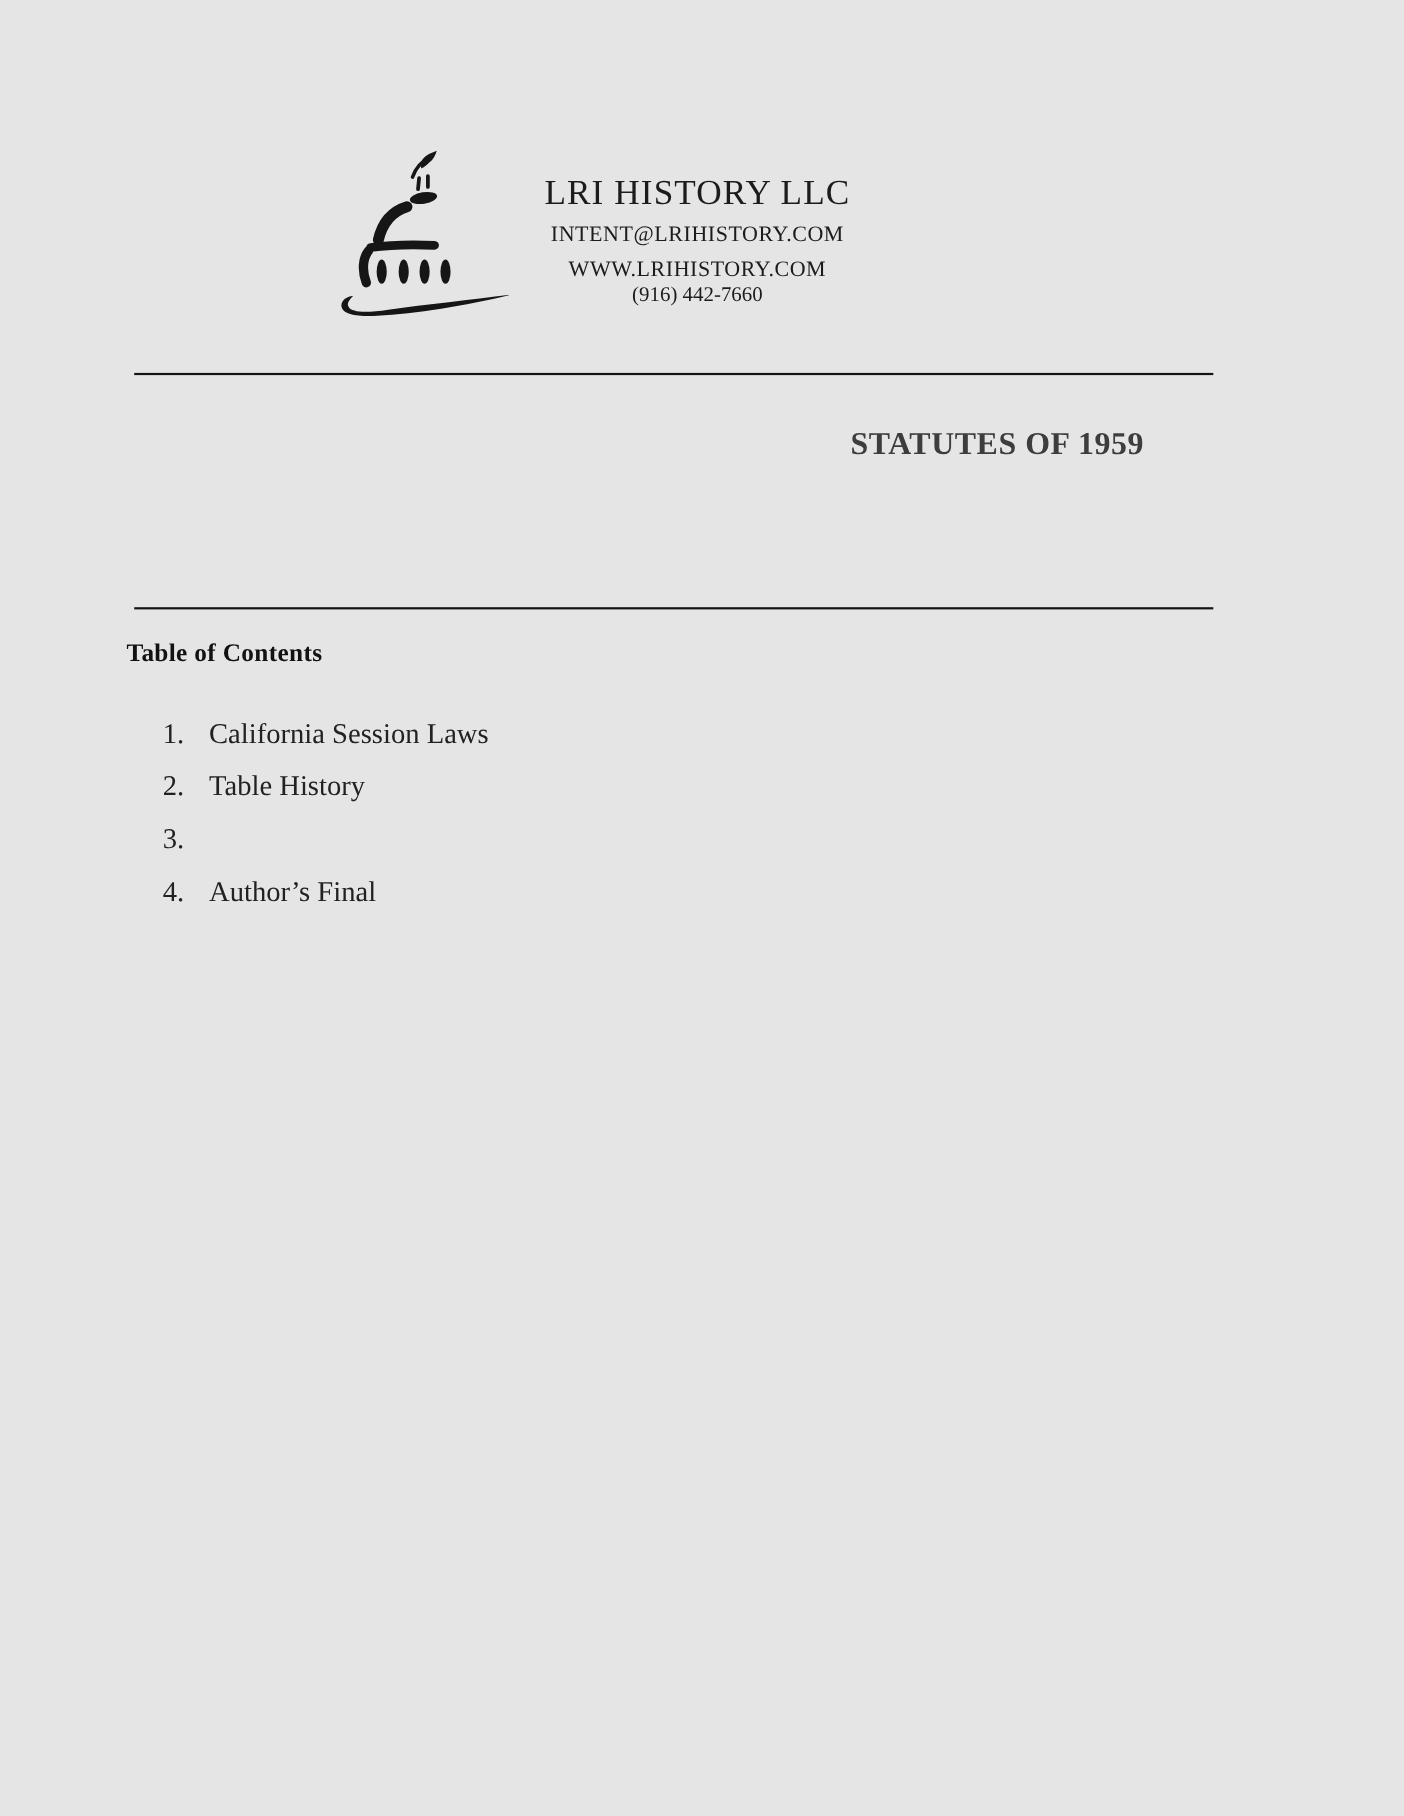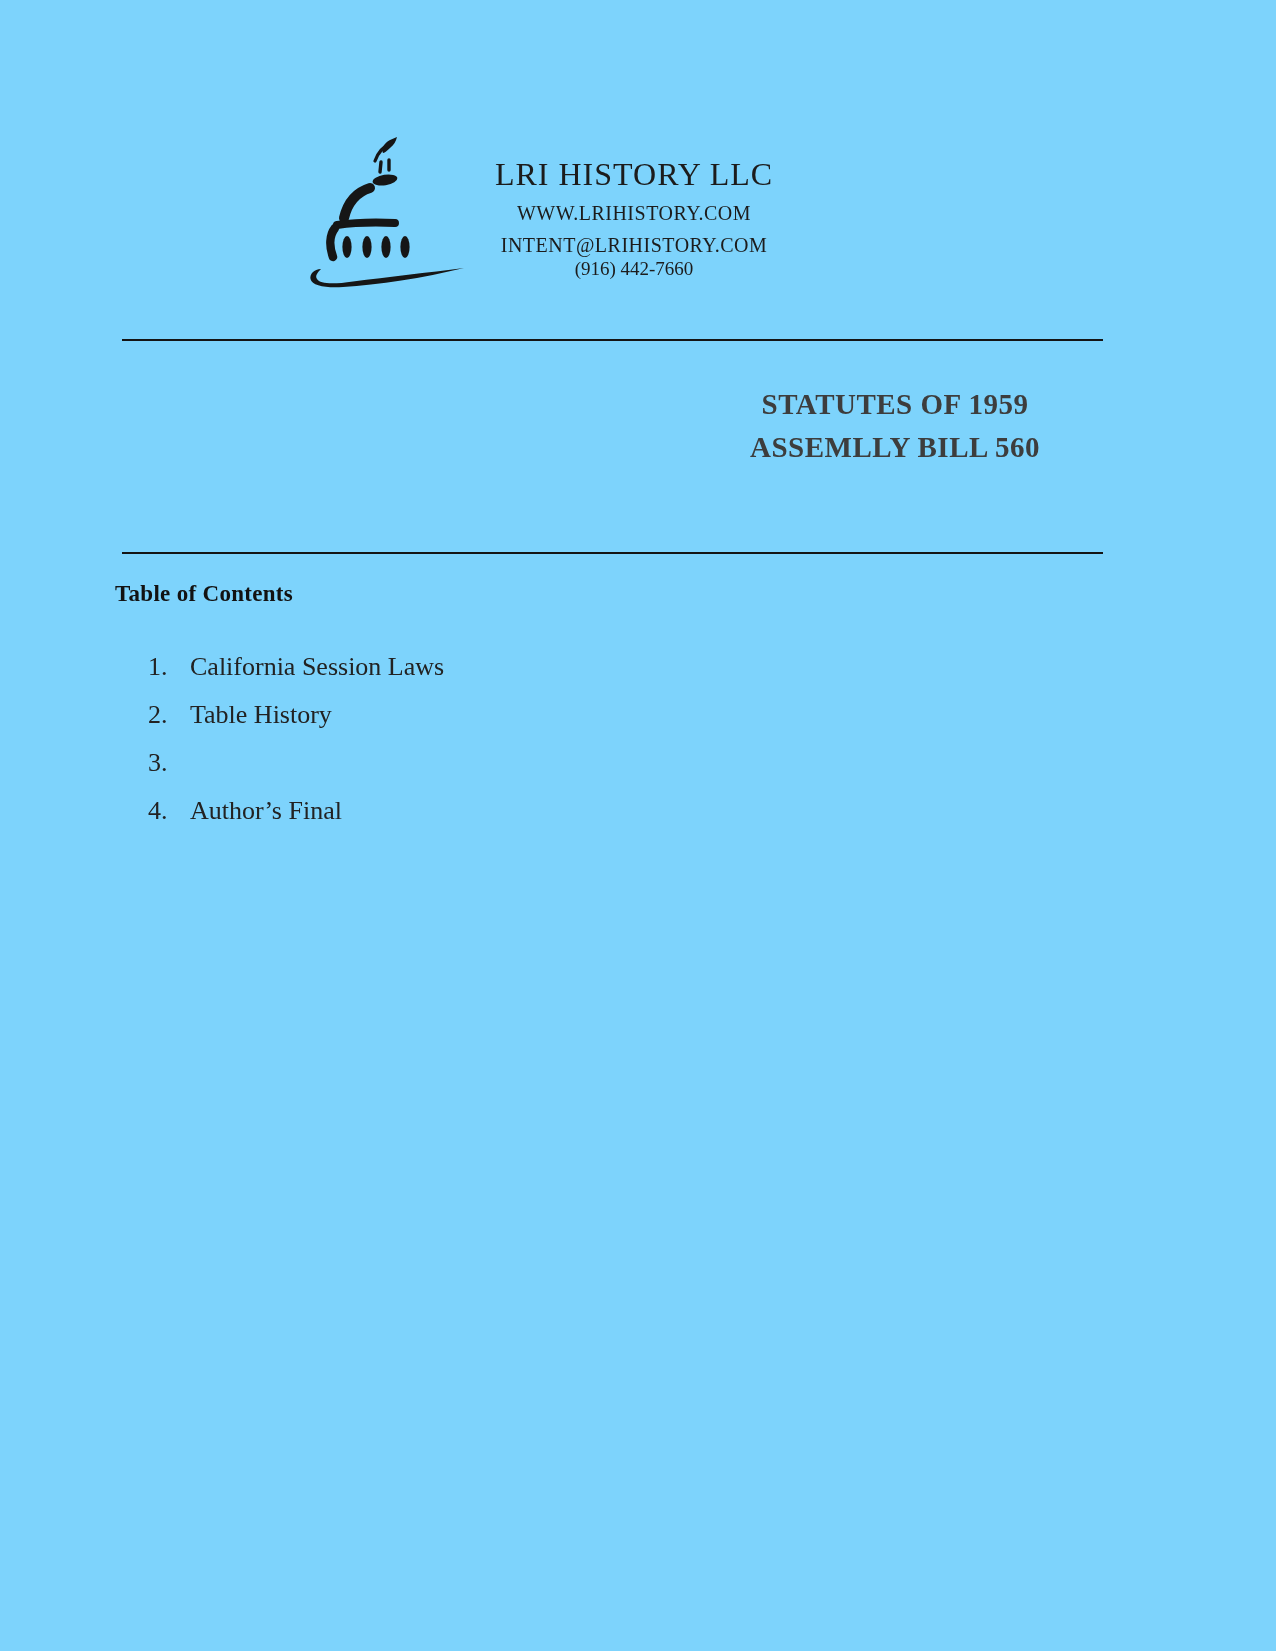--- a/index.html
+++ b/index.html
@@ -4,21 +4,21 @@
 <style>
   html, body {
     margin: 0;
     padding: 0;
     background: #ffffff;
   }
   .page {
     position: relative;
     width: 1276px;
     height: 1651px;
-    background: #7dd3fc;
+    background: #e5e5e5;
     font-family: "Liberation Serif", "DejaVu Serif", serif;
     color: #1a1a1a;
     overflow: hidden;
   }
 
   
   .logo {
     position: absolute;
     left: 298px;
     top: 128px;
@@ -136,30 +136,29 @@
       <ellipse cx="69" cy="119" rx="4.6" ry="11"></ellipse>
       <ellipse cx="88" cy="119" rx="4.6" ry="11"></ellipse>
       <ellipse cx="107" cy="119" rx="4.6" ry="11"></ellipse>
 
       <path d="M166,140 C125,150 80,157 45,159 C28,160 14,158 12.5,151 C11.5,146 16,141.5 23,141 C19,145 17,148 19,151 C22,156 35,156.5 55,153.5 C90,149 130,144.5 166,140 Z"></path>
     </g>
   </svg>
 
   <div class="header-text">
     <div class="company-name">LRI HISTORY LLC</div>
+    <div class="contact-line">INTENT@LRIHISTORY.COM</div>
     <div class="contact-line">WWW.LRIHISTORY.COM</div>
-    <div class="contact-line">INTENT@LRIHISTORY.COM</div>
     <div class="contact-line phone">(916) 442-7660</div>
   </div>
 
   <div class="rule rule-1"></div>
 
   <div class="title-block" id="title-block" style="color: rgb(61, 61, 61);">
     <div class="title-line">STATUTES OF 1959</div>
-    <div class="title-line">ASSEMLLY BILL 560</div>
   </div>
 
   <div class="rule rule-2"></div>
 
   <div class="toc-heading">Table of Contents</div>
 
   <div class="toc-list">
     <div class="toc-item">
       <span class="toc-number">1.</span>
       <span class="toc-gap"></span>

